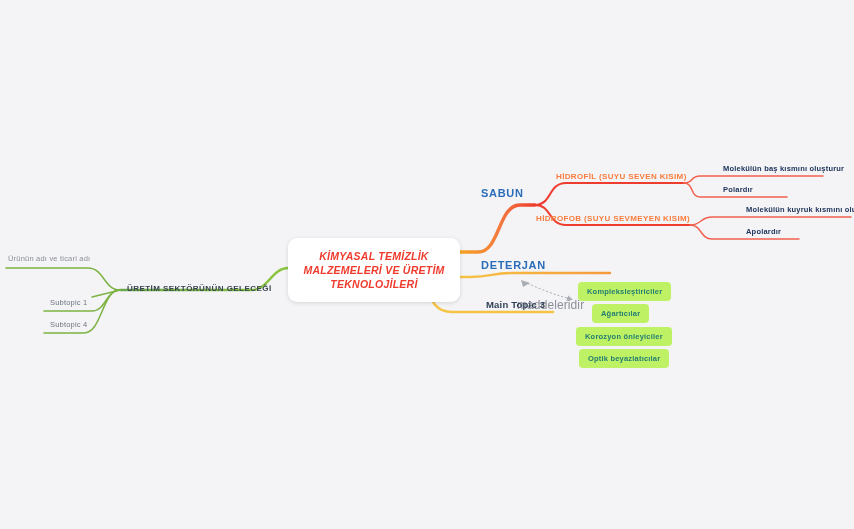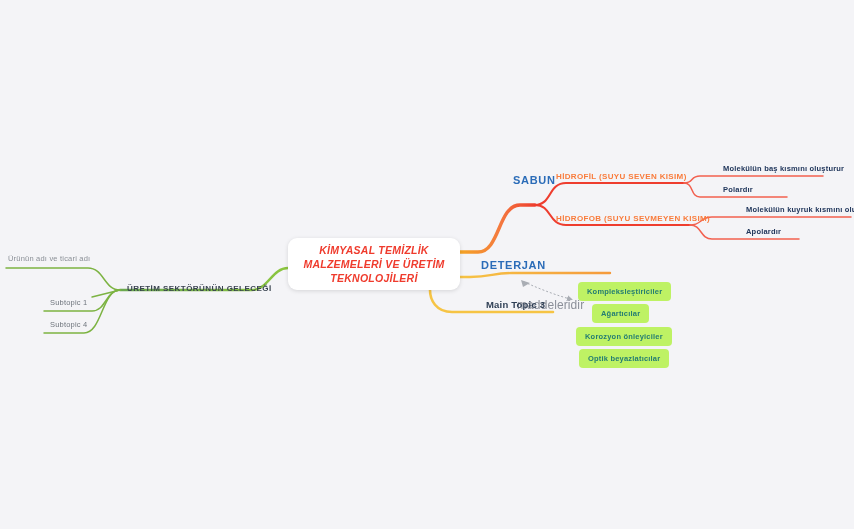--- a/index.html
+++ b/index.html
@@ -28,21 +28,21 @@
     position: absolute;
     white-space: nowrap;
     line-height: 1.25;
   }
 
   
   #root-node {
     left: 288px;
     top: 238px;
     width: 172px;
-    height: 52px;
+    height: 64px;
     background: #ffffff;
     border-radius: 9px;
     box-shadow: 0 1px 4px rgba(0,0,0,0.13);
     display: flex;
     align-items: center;
     justify-content: center;
     z-index: 40;
   }
   #root-node .root-text {
     color: #ef3b2d;
@@ -56,33 +56,33 @@
   }
 
   
   .branch-title {
     font-size: 11px;
     font-weight: bold;
     letter-spacing: 0.7px;
     color: #2b6cb8;
     z-index: 30;
   }
-  #node-sabun   { left: 481px; top: 174px; margin-left: 32px; }
+  #node-sabun   { left: 481px; top: 187px; }
   #node-deterjan{ left: 481px; top: 259px; }
 
   
   .sub-orange {
     font-size: 8px;
     font-weight: bold;
     color: #f97c3c;
     letter-spacing: 0.35px;
     z-index: 30;
   }
   #node-hidrofil { left: 556px; top: 172px; }
-  #node-hidrofob { left: 556px; top: 214px; }
+  #node-hidrofob { left: 536px; top: 214px; }
 
   
   .leaf {
     font-size: 7.5px;
     font-weight: bold;
     color: #20365b;
     letter-spacing: 0.2px;
     z-index: 30;
     padding-left: 24px;
   }

